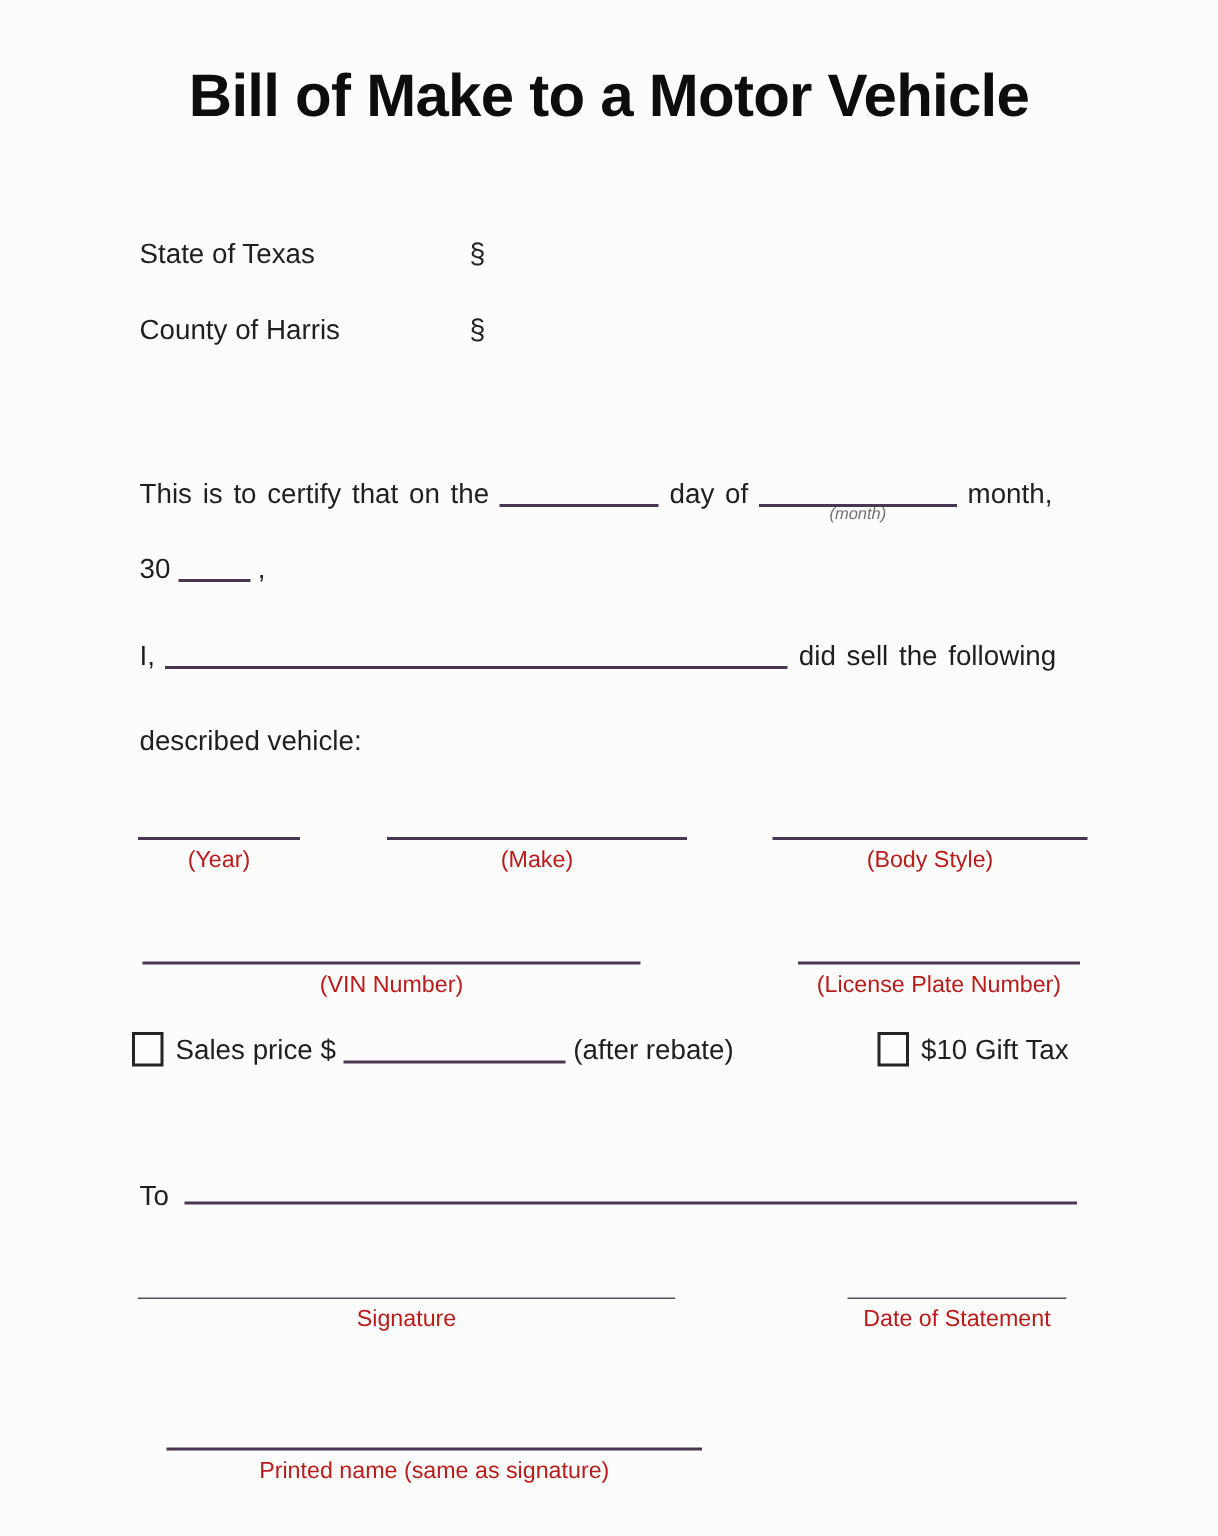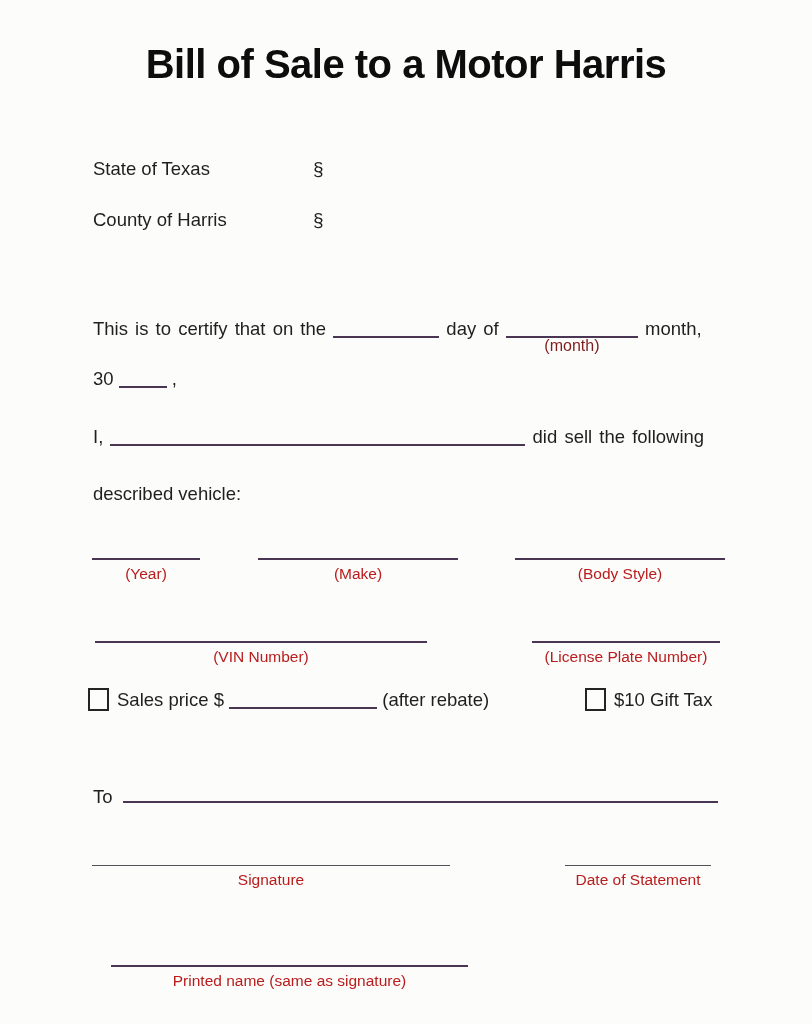--- a/index.html
+++ b/index.html
@@ -29,21 +29,21 @@
   .blank {
     display:inline-block;
     border-bottom:2px solid #4a3552;
     height:14px;
     vertical-align:-3px;
   }
 
   .caption-wrap { position:relative; display:inline-block; }
   .under-caption {
     position:absolute; top:19px; left:50%; transform:translateX(-50%);
-    font-size:16px; white-space:nowrap; color:#7f1d1d;
+    font-size:11px; white-space:nowrap; color:#737373;font-style:italic;
   }
 
   .field-group { position:absolute; }
   .field-line { border-top:2px solid #4a3552; height:0; }
   .field-line.gray { border-top:1.5px solid #55505a; }
   .field-label { text-align:center; font-size:15.5px; margin-top:5px; color:#b91c1c; }
 
   .checkbox {
     display:inline-block; width:21px; height:23px;
     border:2px solid #242424; background:#fdfdfc;
@@ -52,21 +52,21 @@
   .cb-gap { display:inline-block; width:8px; }
 
   .to-row { display:flex; align-items:baseline; left:93px; right:94px; position:absolute; }
   .to-blank { flex:1; margin-left:10px; border-bottom:2px solid #4a3552; height:14px; }
 </style>
 </head>
 <body>
 
 <div class="page">
 
-  <h1 class="doc-title">Bill of Sale to a Motor Harris</h1>
+  <h1 class="doc-title">Bill of Make to a Motor Vehicle</h1>
 
   <div class="row legal-row" style="top:158px;">
     <span class="legal-label">State of Texas</span>
     <span class="section-symbol">§</span>
   </div>
 
   <div class="row legal-row" style="top:209px;">
     <span class="legal-label">County of Harris</span>
     <span class="section-symbol">§</span>
   </div>

